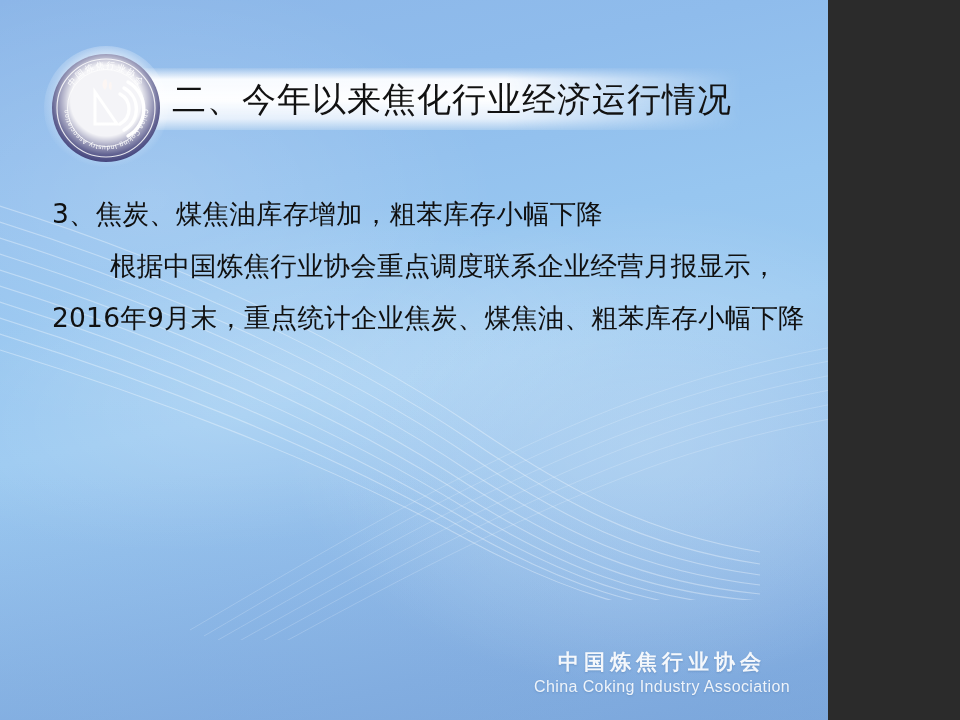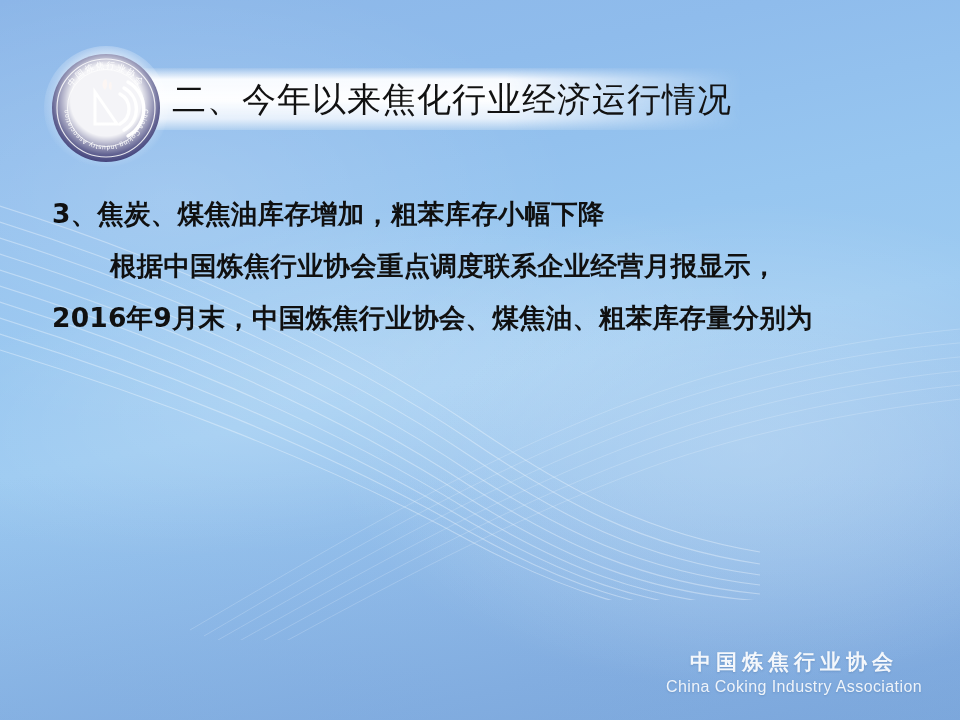--- a/index.html
+++ b/index.html
@@ -2,21 +2,21 @@
 <html><head>
 <meta charset="utf-8">
 <style>
   html, body {
     margin: 0;
     padding: 0;
     background: #2b2b2b;
   }
   #slide {
     position: relative;
-    width: 960px;
+    width: 828px;
     height: 720px;
     overflow: hidden;
     font-family: "Liberation Sans", "DejaVu Sans", sans-serif;
     background:
       radial-gradient(ellipse 70% 55% at 78% 62%, rgba(255,255,255,0.30) 0%, rgba(255,255,255,0.0) 62%),
       radial-gradient(ellipse 60% 45% at 18% 28%, rgba(255,255,255,0.16) 0%, rgba(255,255,255,0.0) 70%),
       linear-gradient(168deg, #8cb6e8 0%, #8fbcec 18%, #97c6f0 38%, #9ccaf1 52%, #92bdea 70%, #87b1e3 86%, #7fa9dd 100%);
   }
 
   
@@ -108,21 +108,21 @@
     position: absolute;
     left: 52px;
     top: 188px;
     width: 880px;
     font-family: "DejaVu Sans", "Liberation Sans", sans-serif;
     color: #101010;
     font-size: 26.5px;
     line-height: 52px;
     letter-spacing: 0.2px;
   }
-  #body-text .line { white-space: nowrap; font-weight: bold; }
+  #body-text .line { white-space: nowrap; }
   #body-text .indent { padding-left: 58px; }
 
   
   #footer-brand {
     position: absolute;
     right: 16px;
     bottom: 22px;
     text-align: center;
     width: 300px;
   }
@@ -207,21 +207,21 @@
       </g>
       <path d="M 45 40 L 45 72 L 67 72 Z" fill="none" stroke="#ffffff" stroke-width="3"></path>
       <path d="M 54 28 C 51 33 53 36 55 38 C 57 35 58 32 56 27 Z" fill="#d2531f"></path>
       <path d="M 60 30 C 58 34 59 37 61 38 C 62 35 62 33 61 30 Z" fill="#d2531f"></path>
     </svg>
   </div>
 
   <div id="body-text">
     <div class="line">3、焦炭、煤焦油库存增加，粗苯库存小幅下降</div>
     <div class="line indent">根据中国炼焦行业协会重点调度联系企业经营月报显示，</div>
-    <div class="line">2016年9月末，中国炼焦行业协会、煤焦油、粗苯库存量分别为</div>
+    <div class="line">2016年9月末，重点统计企业焦炭、煤焦油、粗苯库存小幅下降</div>
   </div>
 
   <div id="footer-brand">
     <div class="cn">中国炼焦行业协会</div>
     <div class="en">China Coking Industry Association</div>
   </div>
 
 </div>
 
 </body></html>

